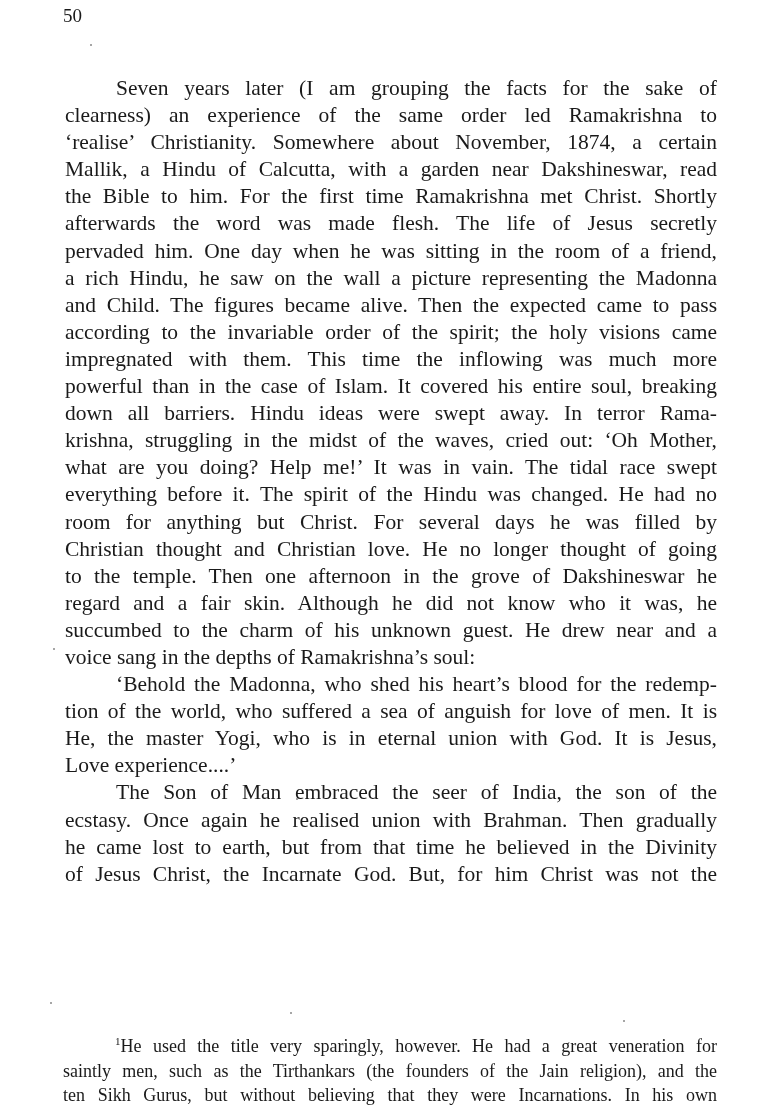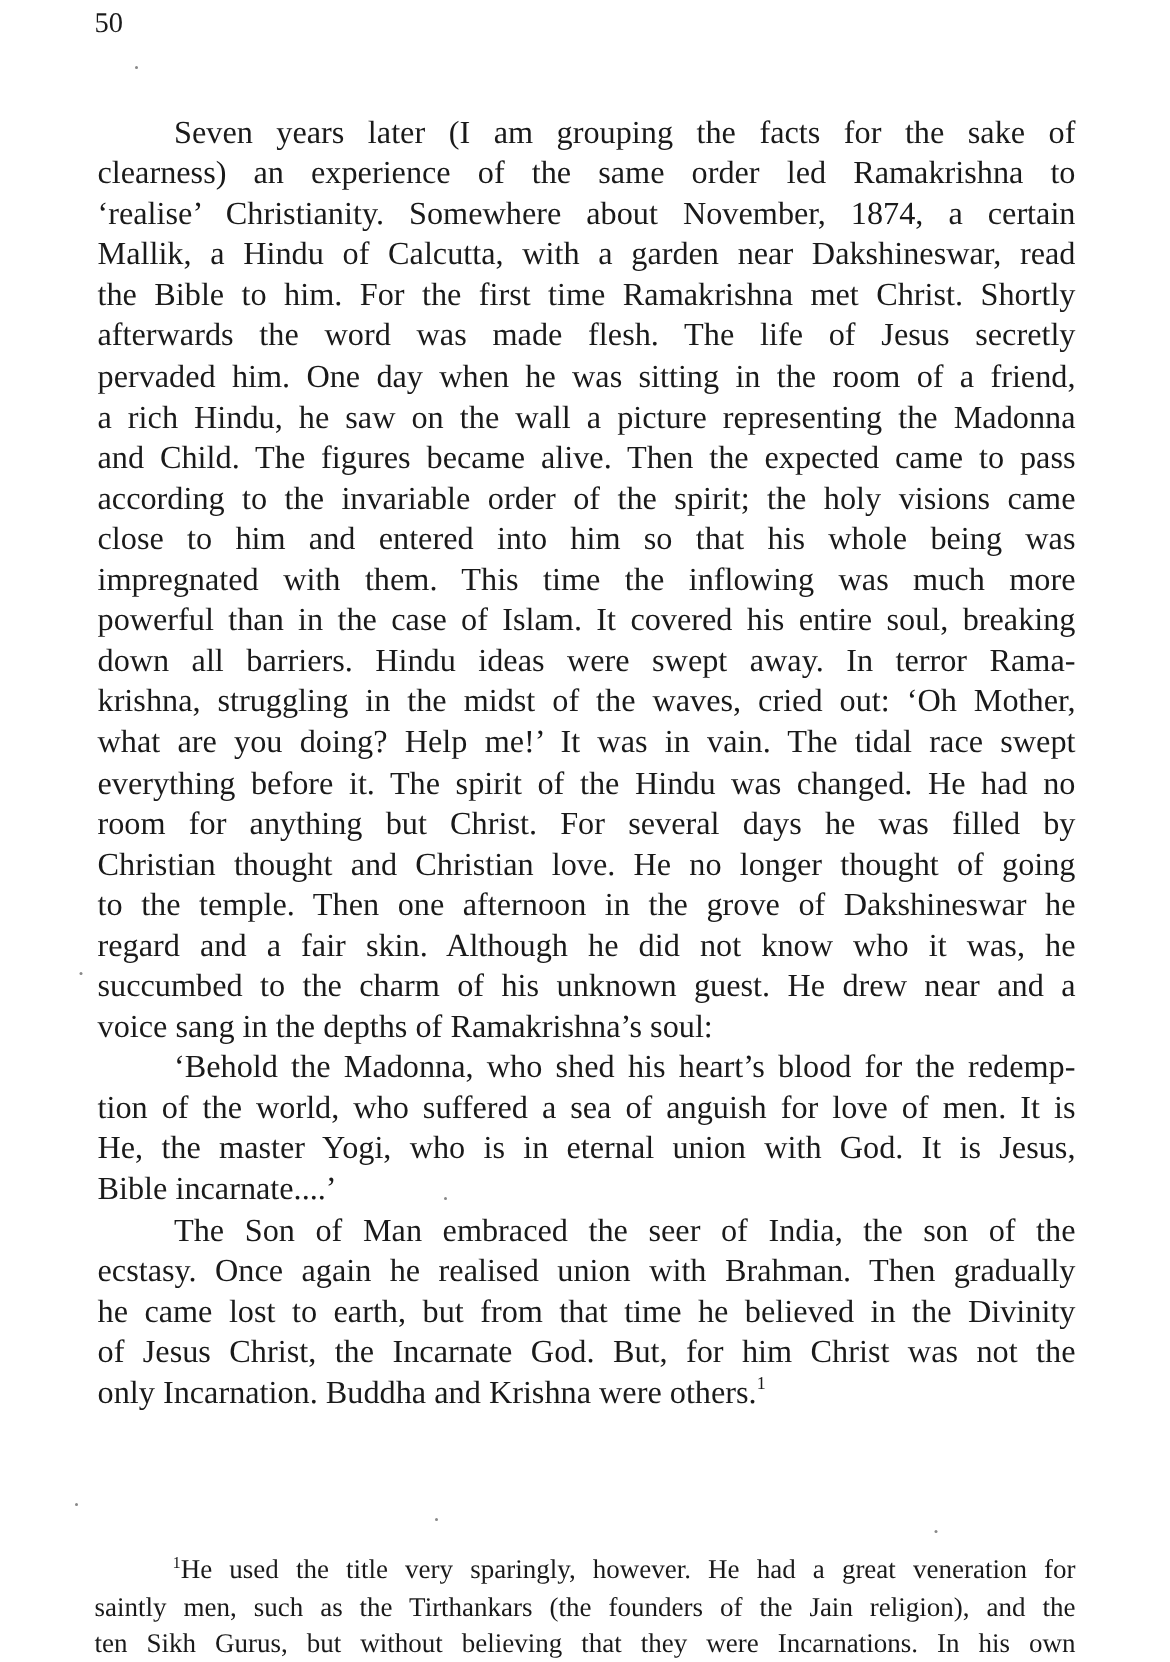--- a/index.html
+++ b/index.html
@@ -112,44 +112,42 @@
     <span class="line indent">Seven years later (I am grouping the facts for the sake of</span>
     <span class="line">clearness) an experience of the same order led Ramakrishna to</span>
     <span class="line">‘realise’ Christianity. Somewhere about November, 1874, a certain</span>
     <span class="line">Mallik, a Hindu of Calcutta, with a garden near Dakshineswar, read</span>
     <span class="line">the Bible to him. For the first time Ramakrishna met Christ. Shortly</span>
     <span class="line">afterwards the word was made flesh. The life of Jesus secretly</span>
     <span class="line">pervaded him. One day when he was sitting in the room of a friend,</span>
     <span class="line">a rich Hindu, he saw on the wall a picture representing the Madonna</span>
     <span class="line">and Child. The figures became alive. Then the expected came to pass</span>
     <span class="line">according to the invariable order of the spirit; the holy visions came</span>
-    <span class="line">close to him and entered into him so that his whole being was</span>
     <span class="line">impregnated with them. This time the inflowing was much more</span>
     <span class="line">powerful than in the case of Islam. It covered his entire soul, breaking</span>
     <span class="line">down all barriers. Hindu ideas were swept away. In terror Rama-</span>
     <span class="line">krishna, struggling in the midst of the waves, cried out: ‘Oh Mother,</span>
     <span class="line">what are you doing? Help me!’ It was in vain. The tidal race swept</span>
     <span class="line">everything before it. The spirit of the Hindu was changed. He had no</span>
     <span class="line">room for anything but Christ. For several days he was filled by</span>
     <span class="line">Christian thought and Christian love. He no longer thought of going</span>
     <span class="line">to the temple. Then one afternoon in the grove of Dakshineswar he</span>
     <span class="line">regard and a fair skin. Although he did not know who it was, he</span>
     <span class="line">succumbed to the charm of his unknown guest. He drew near and a</span>
     <span class="line last">voice sang in the depths of Ramakrishna’s soul:</span>
 
     <span class="line indent">‘Behold the Madonna, who shed his heart’s blood for the redemp-</span>
     <span class="line">tion of the world, who suffered a sea of anguish for love of men. It is</span>
     <span class="line">He, the master Yogi, who is in eternal union with God. It is Jesus,</span>
-    <span class="line last">Bible incarnate....’</span>
+    <span class="line last">Love experience....’</span>
 
     <span class="line indent">The Son of Man embraced the seer of India, the son of the</span>
     <span class="line">ecstasy. Once again he realised union with Brahman. Then gradually</span>
     <span class="line">he came lost to earth, but from that time he believed in the Divinity</span>
     <span class="line">of Jesus Christ, the Incarnate God. But, for him Christ was not the</span>
-    <span class="line last"><span>only Incarnation. Buddha and Krishna were others.</span><sup class="fnref">1</sup></span>
   </div>
 
   <div class="footnotes">
     <span class="fn-line indent"><sup class="fn-marker">1</sup><span>He used the title very sparingly, however. He had a great veneration for</span></span>
     <span class="fn-line">saintly men, such as the Tirthankars (the founders of the Jain religion), and the</span>
     <span class="fn-line">ten Sikh Gurus, but without believing that they were Incarnations. In his own</span>
   </div>
 
   <div class="speck" style="left:90px; top:44px;"></div>
   <div class="speck" style="left:53px; top:648px;"></div>

